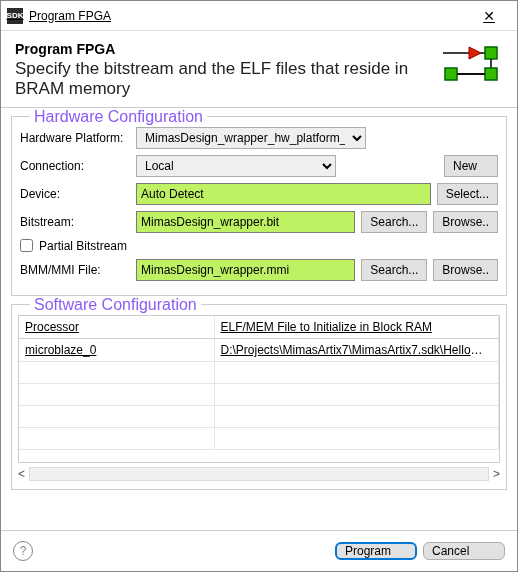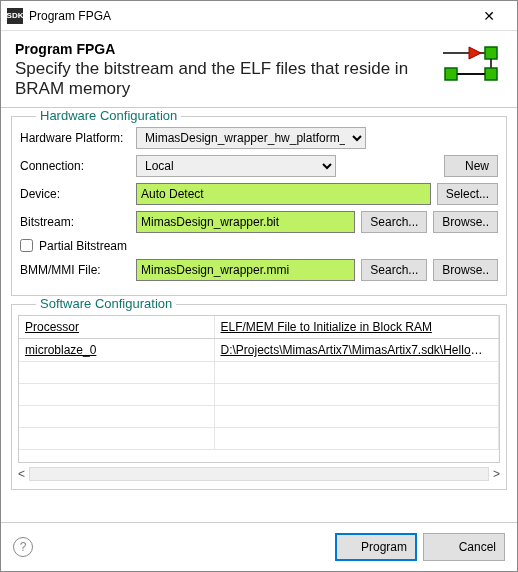--- a/index.html
+++ b/index.html
@@ -17,20 +17,21 @@
     flex-direction: column;
   }
   .titlebar {
     height: 30px;
     background: #fff;
     border-bottom: 1px solid #e0e0e0;
     display: flex;
     align-items: center;
     padding: 0 8px 0 6px;
     gap: 6px;
+    text-decoration: underline;
   }
   .sdk-icon {
     width: 16px; height: 16px;
     background: #2a2a2a;
     display: flex; align-items: center; justify-content: center;
   }
   .sdk-icon span { color: #fff; font-size: 8px; font-weight: bold; }
   .titlebar-title { flex: 1; font-size: 12px; }
   .close-btn {
     width: 40px; height: 30px;
@@ -45,46 +46,46 @@
     border-bottom: 1px solid #ccc;
   }
   .header-text { flex: 1; }
   .header-title { font-size: 14px; font-weight: bold; margin-bottom: 2px; }
   .header-sub { font-size: 17px; color: #222; }
   .header-icon { width: 62px; height: 42px; margin-left: 8px; }
   .content { flex: 1; padding: 8px 10px 6px; overflow: hidden; }
   .group { border: 1px solid #ccc; padding: 10px 8px 8px; position: relative; margin-bottom: 8px; }
   .group-label {
     position: absolute;
-    top: -9px; left: 24px;
+    top: -9px; left: 18px;
     background: #fff;
     padding: 0 4px;
-    font-size: 13px;
-    color: #0f766e;
+    font-size: 16px;
+    color: #8b5cf6;
   }
   .form-row { display: flex; align-items: center; gap: 6px; margin-bottom: 6px; }
   .form-row label { width: 110px; }
   .form-row .field { flex: 1; }
   select, input[type=text] {
     font: inherit;
     height: 22px;
     padding: 1px 4px;
     border: 1px solid #7a7a7a;
     background: #bef264;
     width: 100%;
   }
   select { background: #efefef; border: 1px solid #adadad; }
   .btn {
     font: inherit;
     height: 22px;
     padding: 0 8px;
     min-width: 54px;
     background: #e1e1e1;
     border: 1px solid #adadad;
-    text-align: right;
+    text-align: left;
     cursor: default;
     white-space: nowrap;
   }
   .checkbox-row { display: flex; align-items: flex-start; gap: 6px; margin: 4px 0 6px; }
   .checkbox-row input { margin: 0; }
   .hw-platform-select { width: 230px; flex: none; }
   .conn-row select { width: 200px; }
   .conn-row .btn { margin-left: 4px; }
   .sw-group { padding: 10px 6px 6px; }
   .table-wrap { border: 1px solid #ccc; height: 148px; overflow: hidden; }
@@ -123,21 +124,21 @@
     align-items: center;
   }
   .help-icon {
     width: 20px; height: 20px;
     border: 1.5px solid #888;
     border-radius: 50%;
     display: flex; align-items: center; justify-content: center;
     color: #888; font-size: 12px;
   }
   .footer-btns { flex: 1; display: flex; justify-content: flex-end; gap: 6px; }
-  .footer-btns .btn { min-width: 82px; height: 28px; }
+  .footer-btns .btn { min-width: 82px; height: 18px; border-radius: 6px; }
   .btn-primary { border: 2px solid #0078d7; background: #e1e1e1; }
 </style>
 </head>
 <body>
 
 <div class="titlebar">
   <div class="sdk-icon">
       <span>SDK</span>
     </div>
   <div class="titlebar-title">Program FPGA</div>

